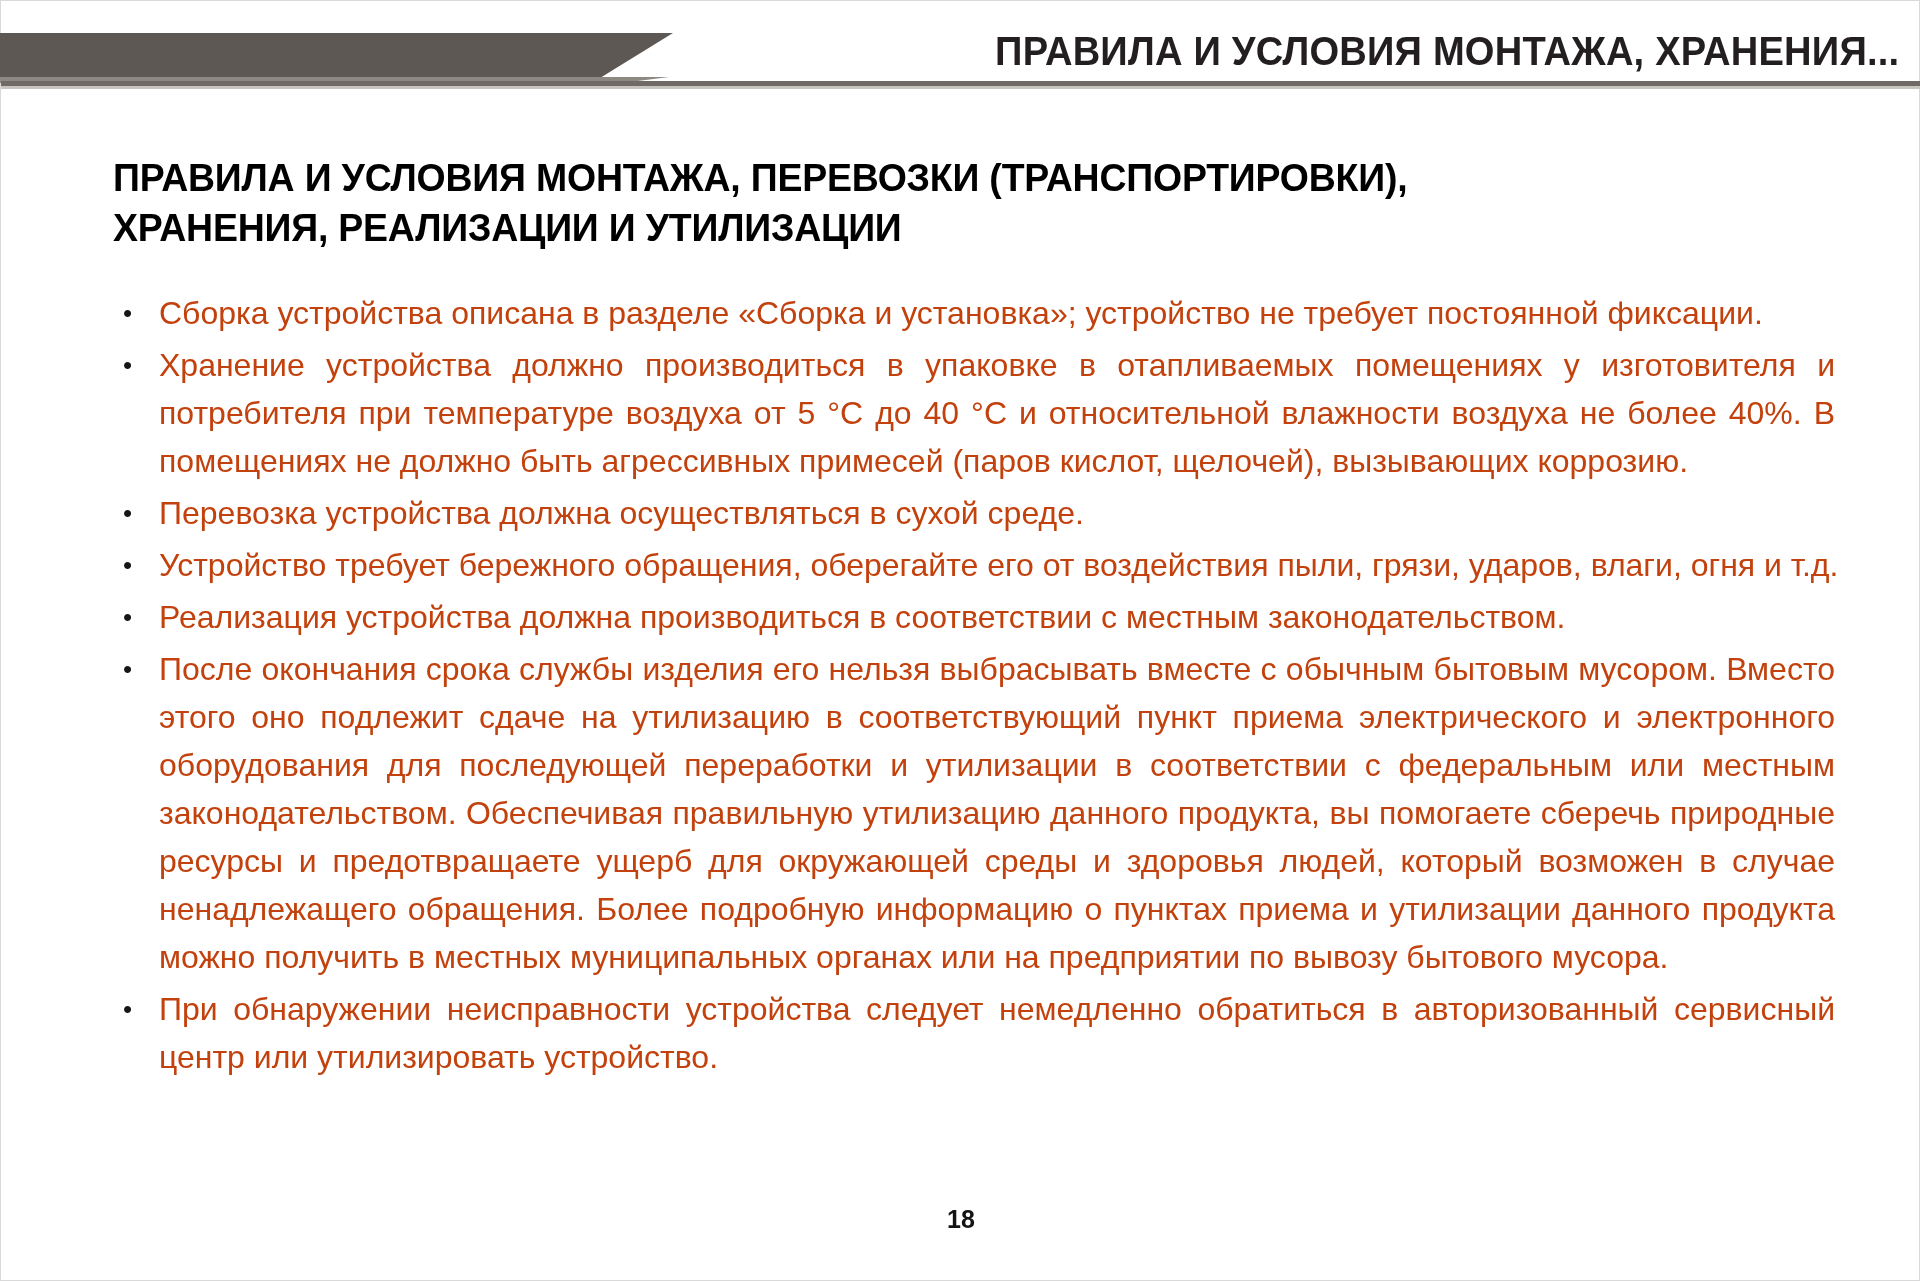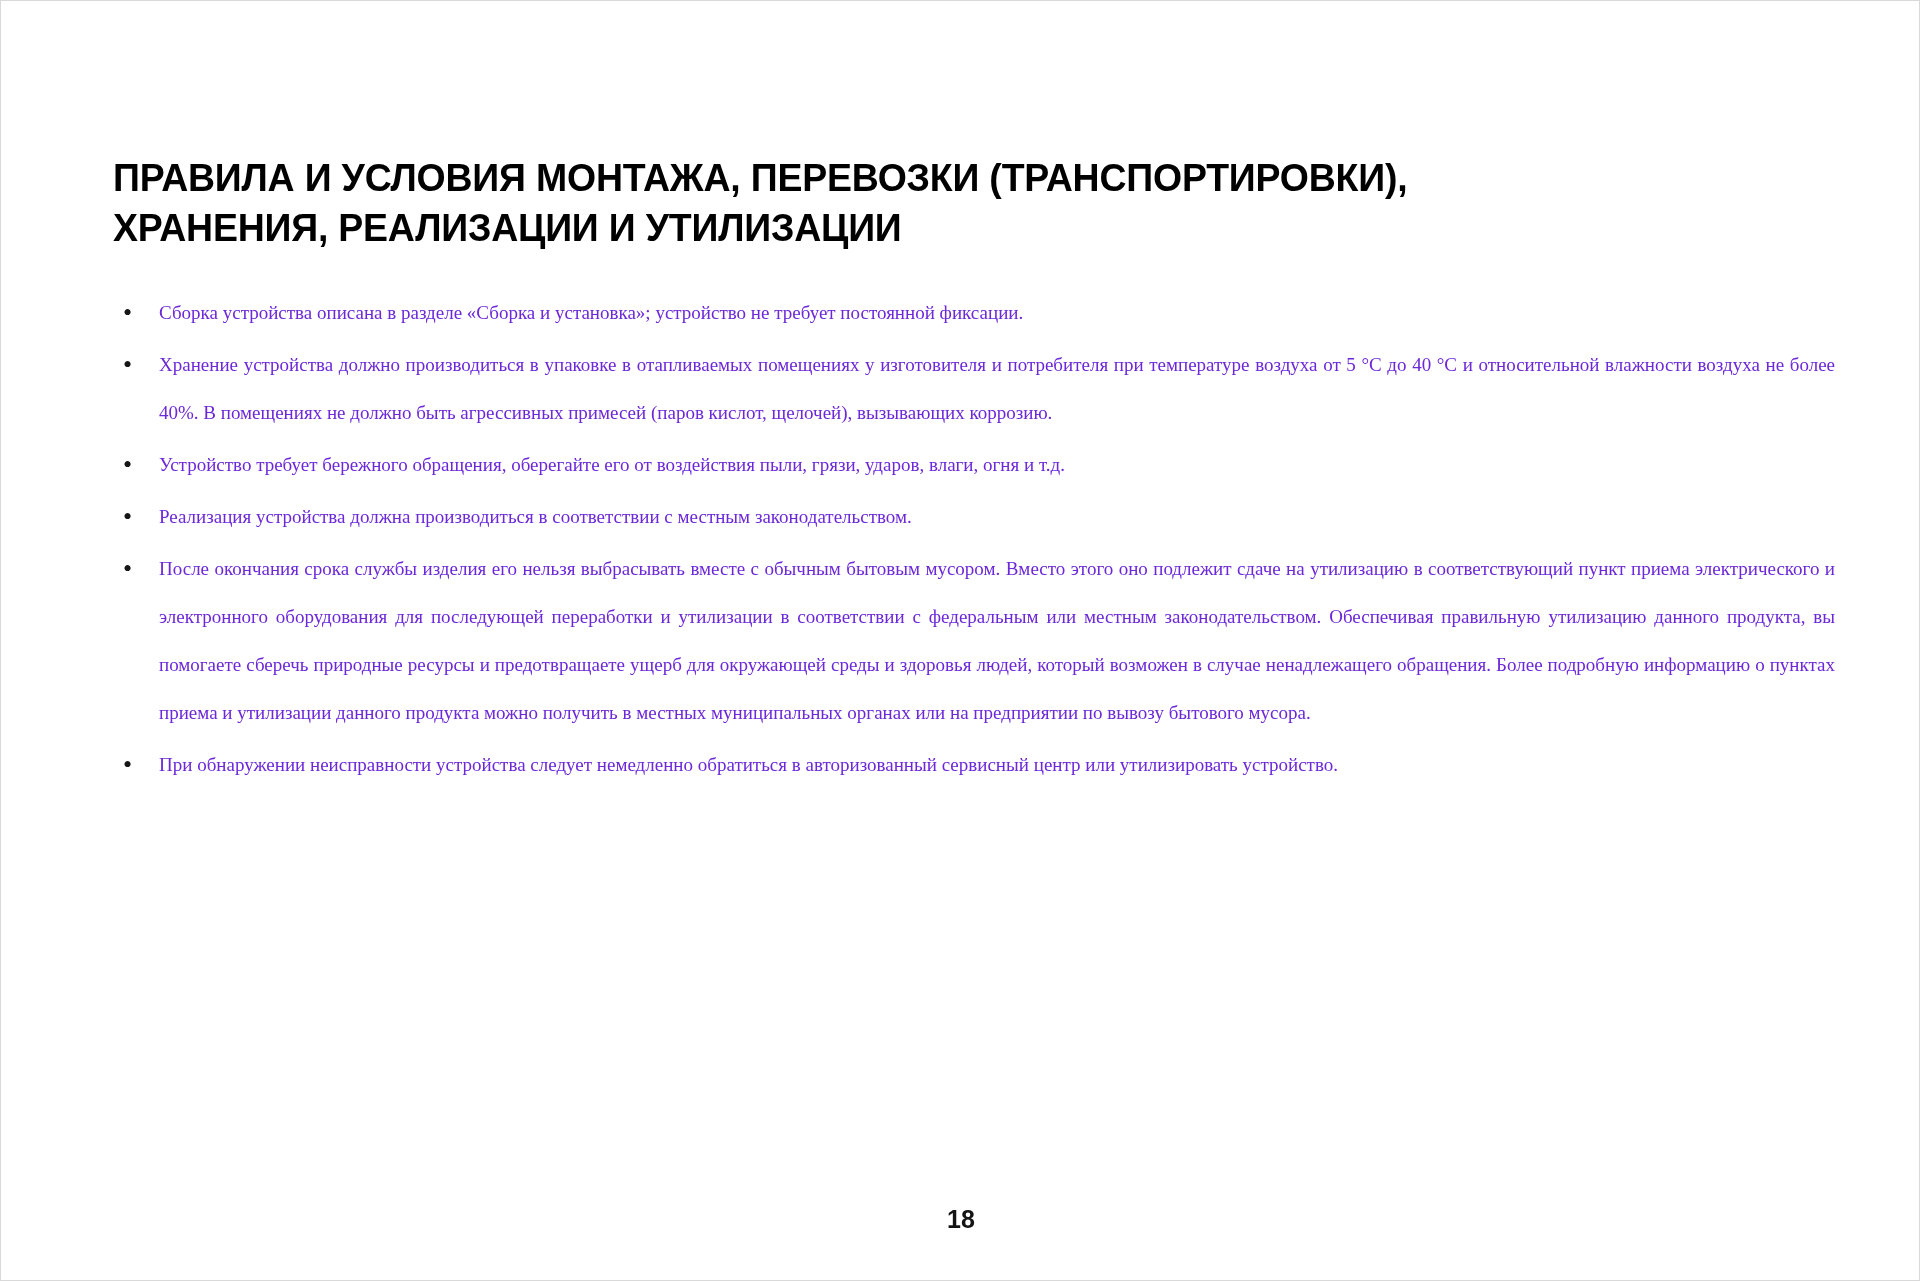--- a/index.html
+++ b/index.html
@@ -109,24 +109,23 @@
 
   ul.bullets {
     list-style: none;
     margin: 0;
     padding: 0;
   }
   ul.bullets > li {
     position: relative;
     padding-left: 46px;
     margin: 0 0 4px 0;
-    font-size: 19px;
+    font-size: 32px;
     line-height: 48px;
-    color: #6d28d9;
-    font-family: Liberation Serif, serif;
+    color: #c2410c;
   }
   ul.bullets > li::before {
     content: "\2022";
     position: absolute;
     left: 10px;
     top: 0;
     font-size: 26px;
     line-height: 48px;
     color: #161616;
   }
@@ -148,31 +147,39 @@
     font-size: 25px;
     font-weight: bold;
     color: #141414;
   }
 </style>
 </head>
 <body>
 
 <div class="page">
 
+  <div class="header">
+    <div class="header-banner"></div>
+    <div class="header-banner-shadow"></div>
+    <div class="header-rule"></div>
+    <div class="header-rule-lo"></div>
+    <div class="header-title">ПРАВИЛА И УСЛОВИЯ МОНТАЖА, ХРАНЕНИЯ...</div>
+  </div>
 
   <div class="content">
 
     <h1 class="doc-title">
       <span class="tl">ПРАВИЛА И УСЛОВИЯ МОНТАЖА, ПЕРЕВОЗКИ (ТРАНСПОРТИРОВКИ),</span>
       <span class="tl">ХРАНЕНИЯ, РЕАЛИЗАЦИИ И УТИЛИЗАЦИИ</span>
     </h1>
 
     <ul class="bullets">
       <li class="nowrapline">Сборка устройства описана в разделе «Сборка и установка»; устройство не требует постоянной фиксации.</li>
       <li class="justify">Хранение устройства должно производиться в упаковке в отапливаемых помещениях у изготовителя и потребителя при температуре воздуха от 5 °C до 40 °C и относительной влажности воздуха не более 40%. В помещениях не должно быть агрессивных примесей (паров кислот, щелочей), вызывающих коррозию.</li>
+      <li class="nowrapline">Перевозка устройства должна осуществляться в сухой среде.</li>
       <li class="nowrapline">Устройство требует бережного обращения, оберегайте его от воздействия пыли, грязи, ударов, влаги, огня и т.д.</li>
       <li class="nowrapline">Реализация устройства должна производиться в соответствии с местным законодательством.</li>
       <li class="justify">После окончания срока службы изделия его нельзя выбрасывать вместе с обычным бытовым мусором. Вместо этого оно подлежит сдаче на утилизацию в соответствующий пункт приема электрического и электронного оборудования для последующей переработки и утилизации в соответствии с федеральным или местным законодательством. Обеспечивая правильную утилизацию данного продукта, вы помогаете сберечь природные ресурсы и предотвращаете ущерб для окружающей среды и здоровья людей, который возможен в случае ненадлежащего обращения. Более подробную информацию о пунктах приема и утилизации данного продукта можно получить в местных муниципальных органах или на предприятии по вывозу бытового мусора.</li>
       <li class="justify">При обнаружении неисправности устройства следует немедленно обратиться в авторизованный сервисный центр или утилизировать устройство.</li>
     </ul>
 
   </div>
 
   <div class="page-number">18</div>
 

